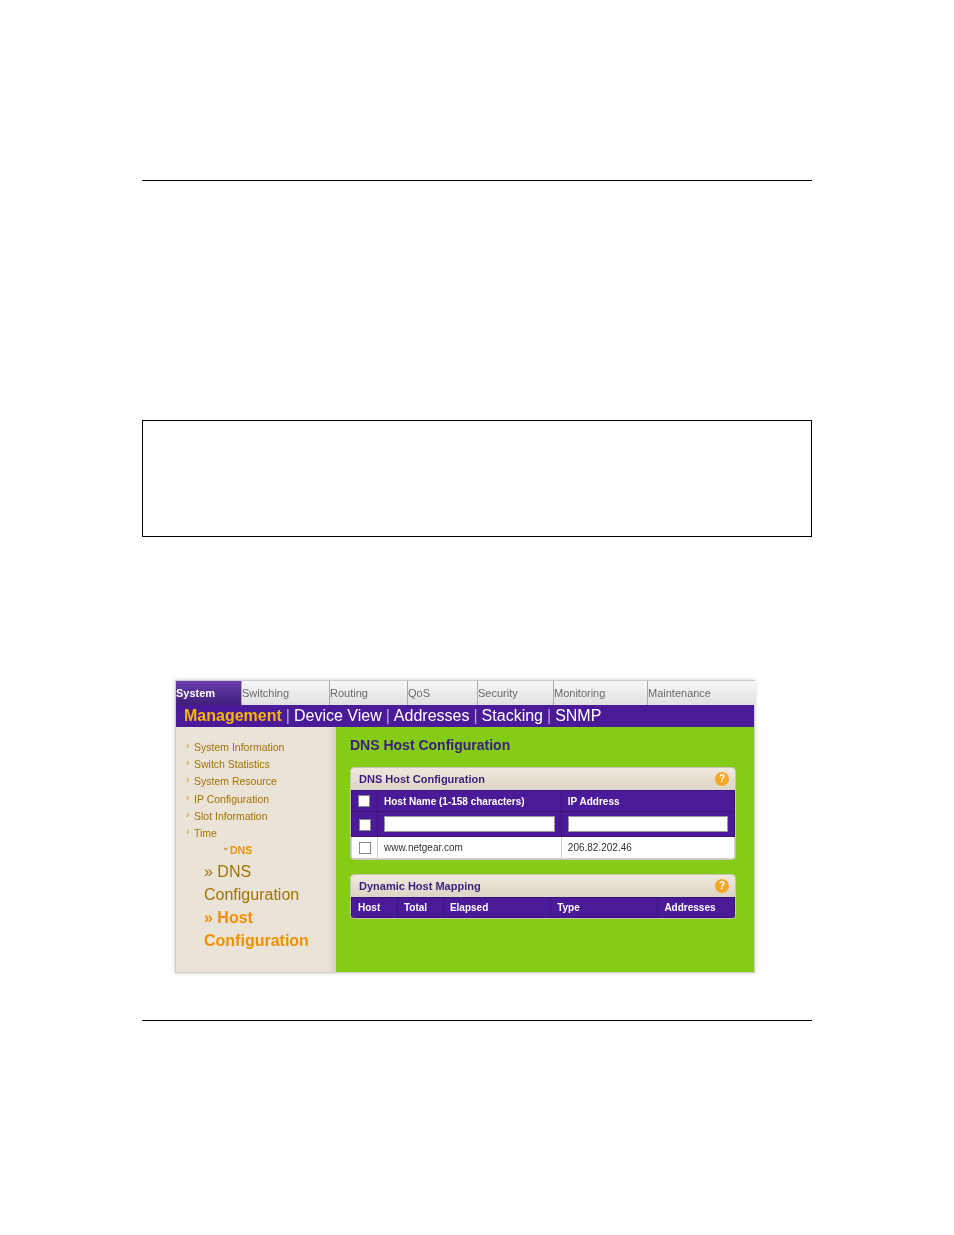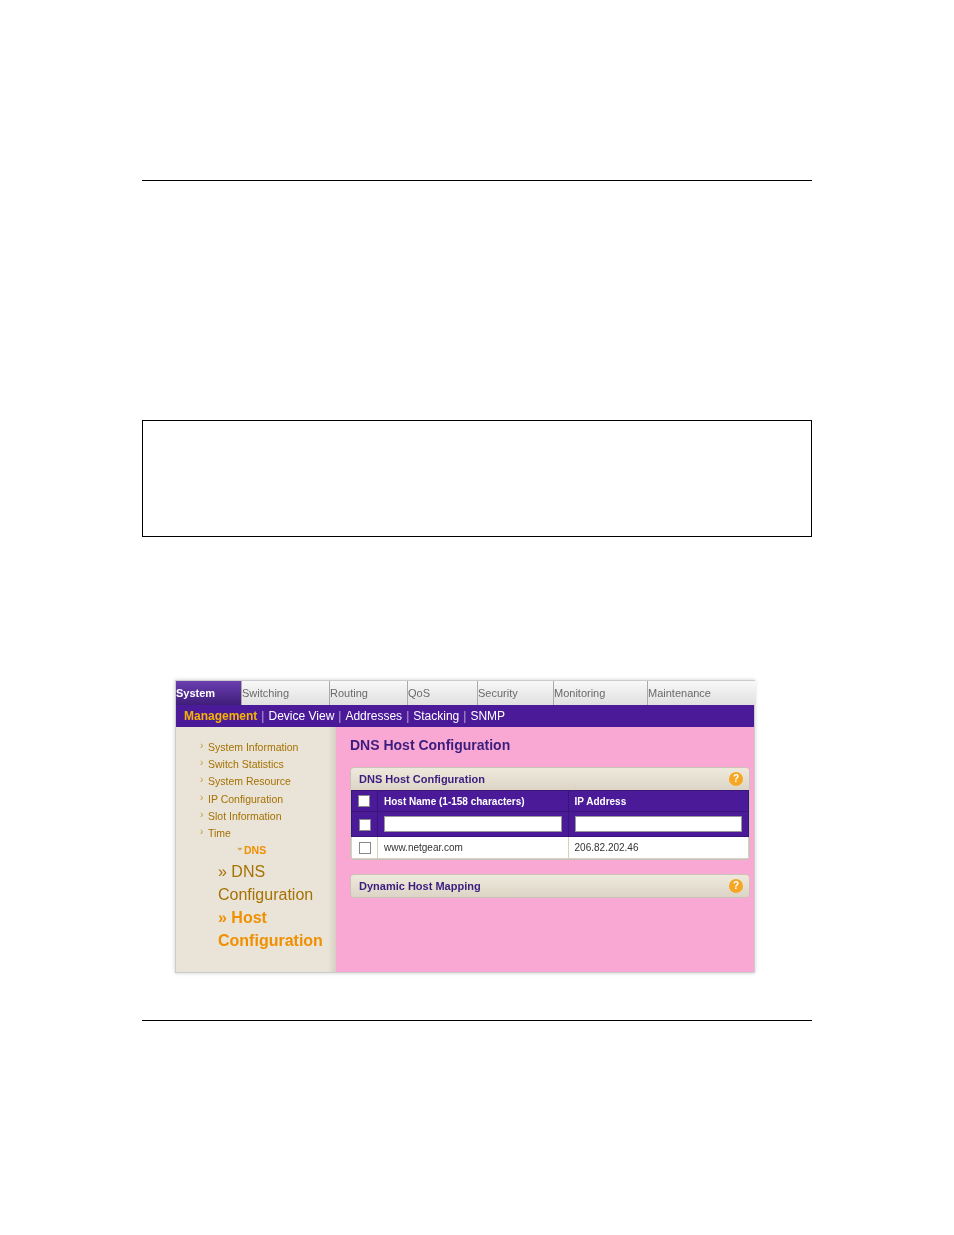--- a/index.html
+++ b/index.html
@@ -11,36 +11,36 @@
 
   .ui-wrap { position: absolute; left: 175px; top: 680px; width: 580px; background: #fff; border: 1px solid #ccc; box-shadow: 0 0 4px rgba(0,0,0,0.2); }
 
   
   .tabs { display: flex; height: 24px; font-family: Verdana, Geneva, sans-serif; font-size: 11px; }
   .tab { flex: none; display: flex; align-items: center; border-right: 1px solid #aaa; background: linear-gradient(#f8f8f8, #e0e0e0); color: #6a6a6a; cursor: pointer; }
   .tab.active { background: linear-gradient(#6a3fb0, #3f1e7a); color: #fff; font-weight: bold; }
   .tab:last-child { border-right: none; }
 
   
-  .subnav { display: flex; align-items: center; height: 22px; background: #4b1a99; color: #fff; font-family: Verdana, sans-serif; font-size: 12px; padding-left: 8px; gap: 4px; }
+  .subnav { display: flex; align-items: center; height: 22px; background: #4b1a99; color: #fff; font-family: Verdana, sans-serif; font-size: 16px; padding-left: 8px; gap: 4px; }
   .subnav-item { color: #fff; }
   .subnav-item.active { color: #f7b500; font-weight: bold; }
   .subnav-sep { color: #b7a5d8; }
 
   
   .body-row { display: flex; }
-  .sidebar { width: 160px; background: linear-gradient(to right, #e9e3d8 0%, #e9e3d8 95%, #d5cfc4 100%); padding: 12px 6px 20px 24px; font-family: Verdana, sans-serif; font-size: 10.5px; line-height: 1.45; }
+  .sidebar { width: 160px; background: linear-gradient(to right, #e9e3d8 0%, #e9e3d8 95%, #d5cfc4 100%); padding: 12px 6px 20px 10px; font-family: Verdana, sans-serif; font-size: 10.5px; line-height: 1.45; }
   .sb-item { color: #a57201; padding: 1px 0 1px 8px; position: relative; }
   .sb-item.collapsed::before { content: "›"; position: absolute; left: 0; top: 0; color: #c49a2f; font-size: 10px; }
   .sb-item.expanded::before { content: "⌄"; position: absolute; left: 0; top: -1px; color: #c49a2f; font-size: 9px; }
   .sb-sub { padding-left: 18px; color: #a57201; font-size: 16px; }
   .sb-sub.active { color: #f09000; font-weight: bold; }
   .sb-item.active { color: #f09000; font-weight: bold; margin-left: 36px; }
 
-  .main { flex: 1; background: #f9a8d4; padding: 10px 4px 20px 14px; font-family: Verdana, sans-serif; }
+  .main { flex: 1; background: #84cc16; padding: 10px 18px 20px 14px; font-family: Verdana, sans-serif; }
   .page-title { color: #3c1d7e; font-size: 14px; font-weight: bold; margin-bottom: 14px; }
 
   .panel { border: 1px solid #c9c3b7; border-radius: 4px; margin-bottom: 14px; overflow: hidden; }
   .panel-head { display: flex; align-items: center; justify-content: space-between; background: linear-gradient(#efe9dd, #dcd5c6); height: 22px; padding: 0 6px 0 8px; color: #3c1d7e; font-size: 11px; font-weight: bold; }
   .help-icon { width: 14px; height: 14px; border-radius: 50%; background: #f5a623; color: #fff; font-size: 10px; line-height: 14px; text-align: center; font-weight: bold; font-family: Arial; }
   .panel-body { }
 
   table.grid { width: 100%; border-collapse: collapse; font-size: 10px; }
   table.grid th { background: #4b1a99; color: #fff; text-align: left; padding: 4px 6px; font-weight: bold; border: 1px solid #3a1477; }
   table.grid td { padding: 4px 6px; border: 1px solid #d6d0c4; background: #fff; color: #333; }
@@ -144,20 +144,33 @@
             </tbody>
               </table>
           </div>
         </div>
 
         <div class="panel">
           <div class="panel-head">
             <span>Dynamic Host Mapping</span>
             <span class="help-icon">?</span>
           </div>
+          <div class="panel-body">
+            <table class="grid">
+              <tbody>
+                  <tr>
+                <th style="width:12%">Host</th>
+                <th style="width:12%">Total</th>
+                <th style="width:28%">Elapsed</th>
+                <th style="width:28%">Type</th>
+                <th>Addresses</th>
+              </tr>
+            </tbody>
+              </table>
+          </div>
         </div>
 
       </div>
     </div>
   </div>
 
   <div class="bot-rule"></div>
 </div>
 
 </body></html>

